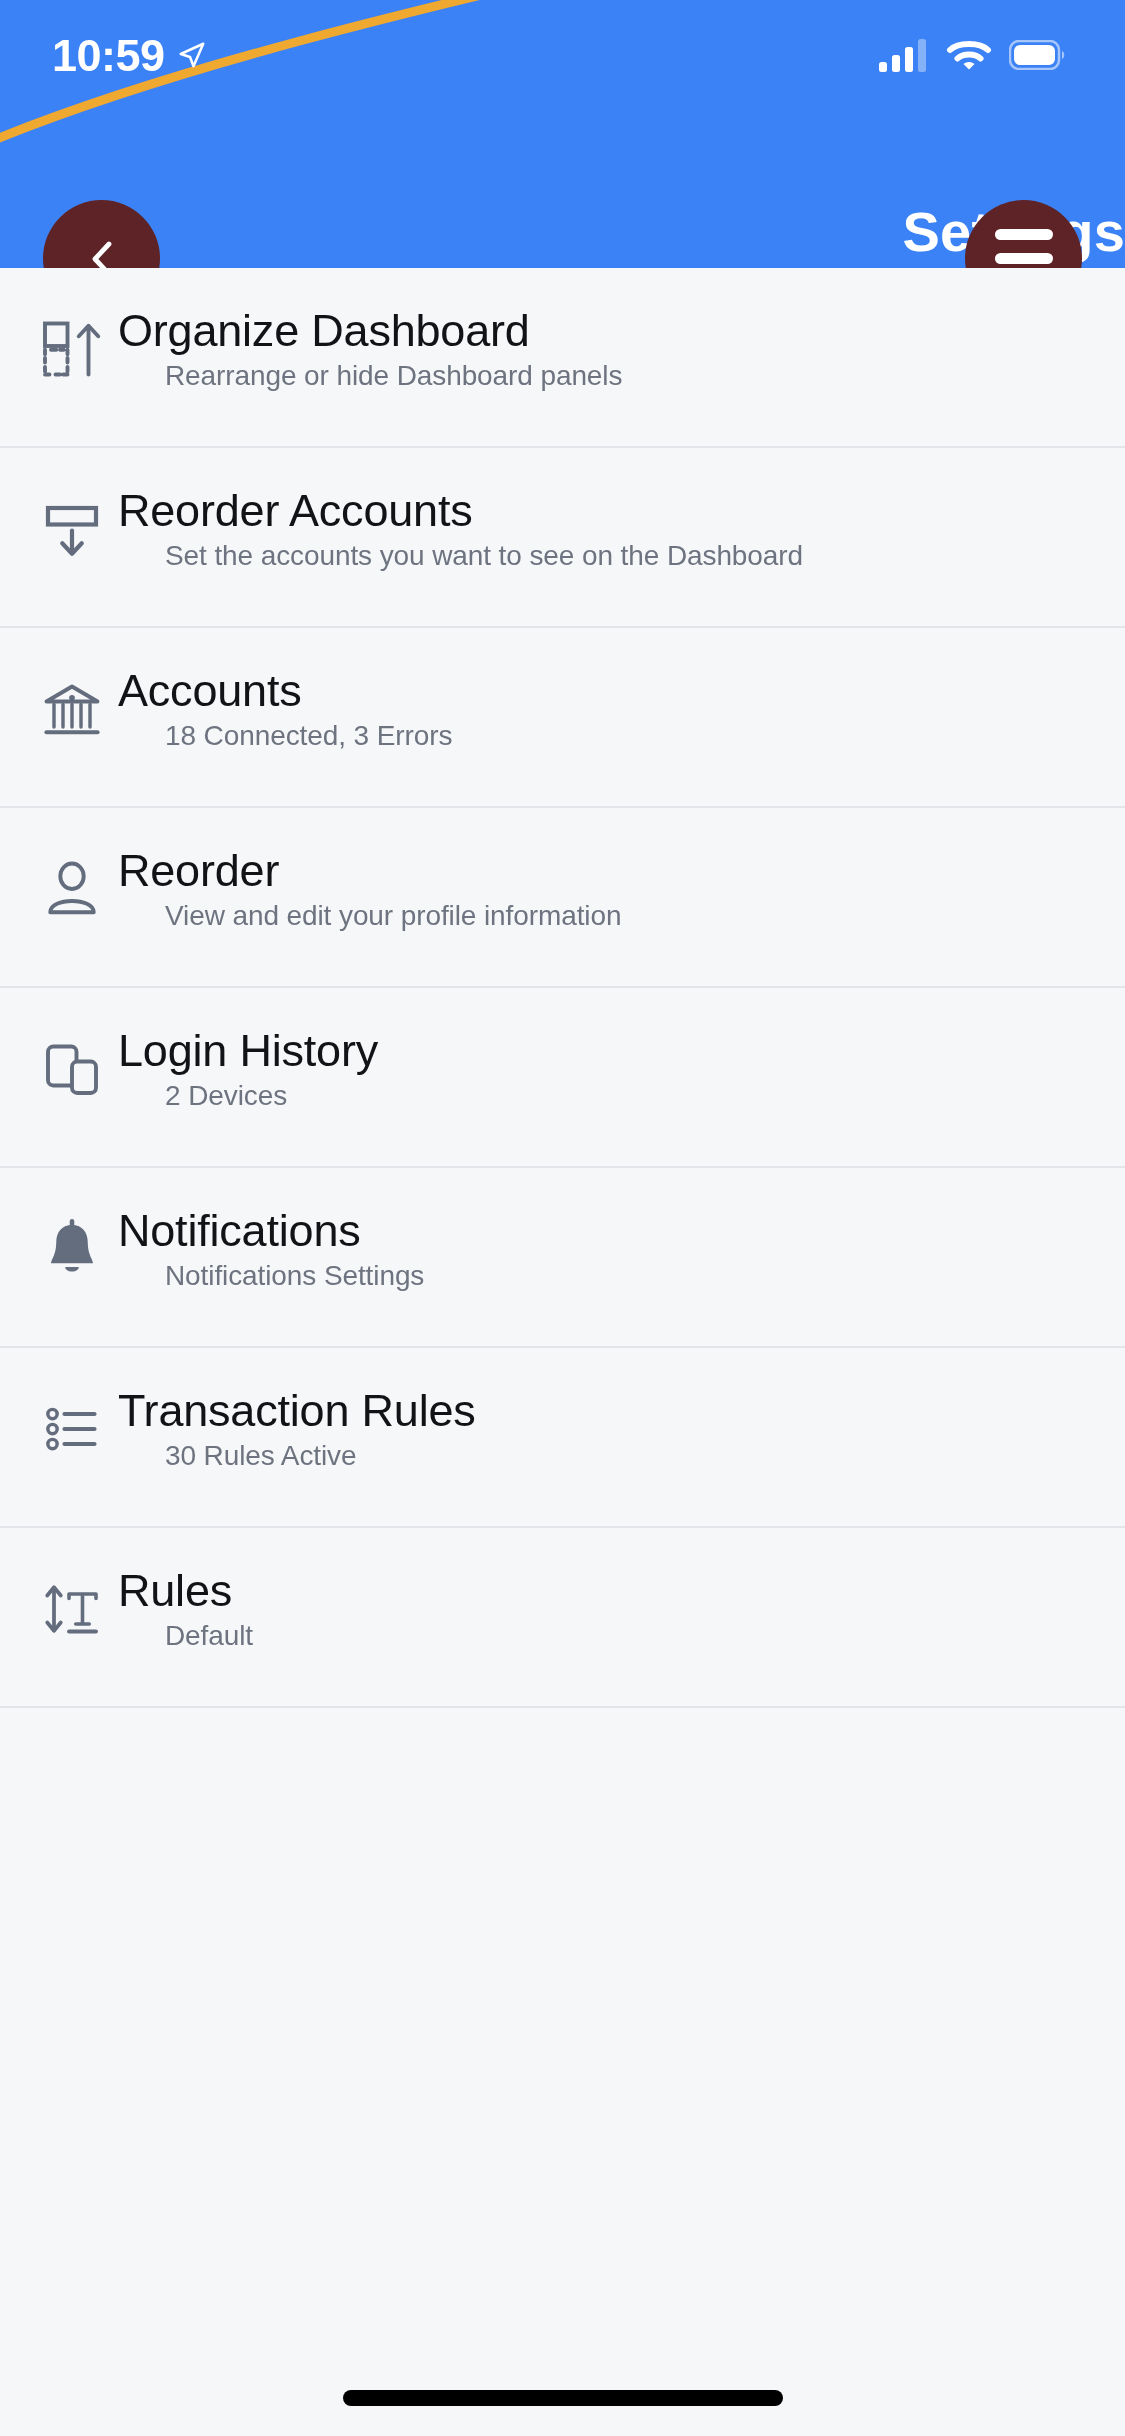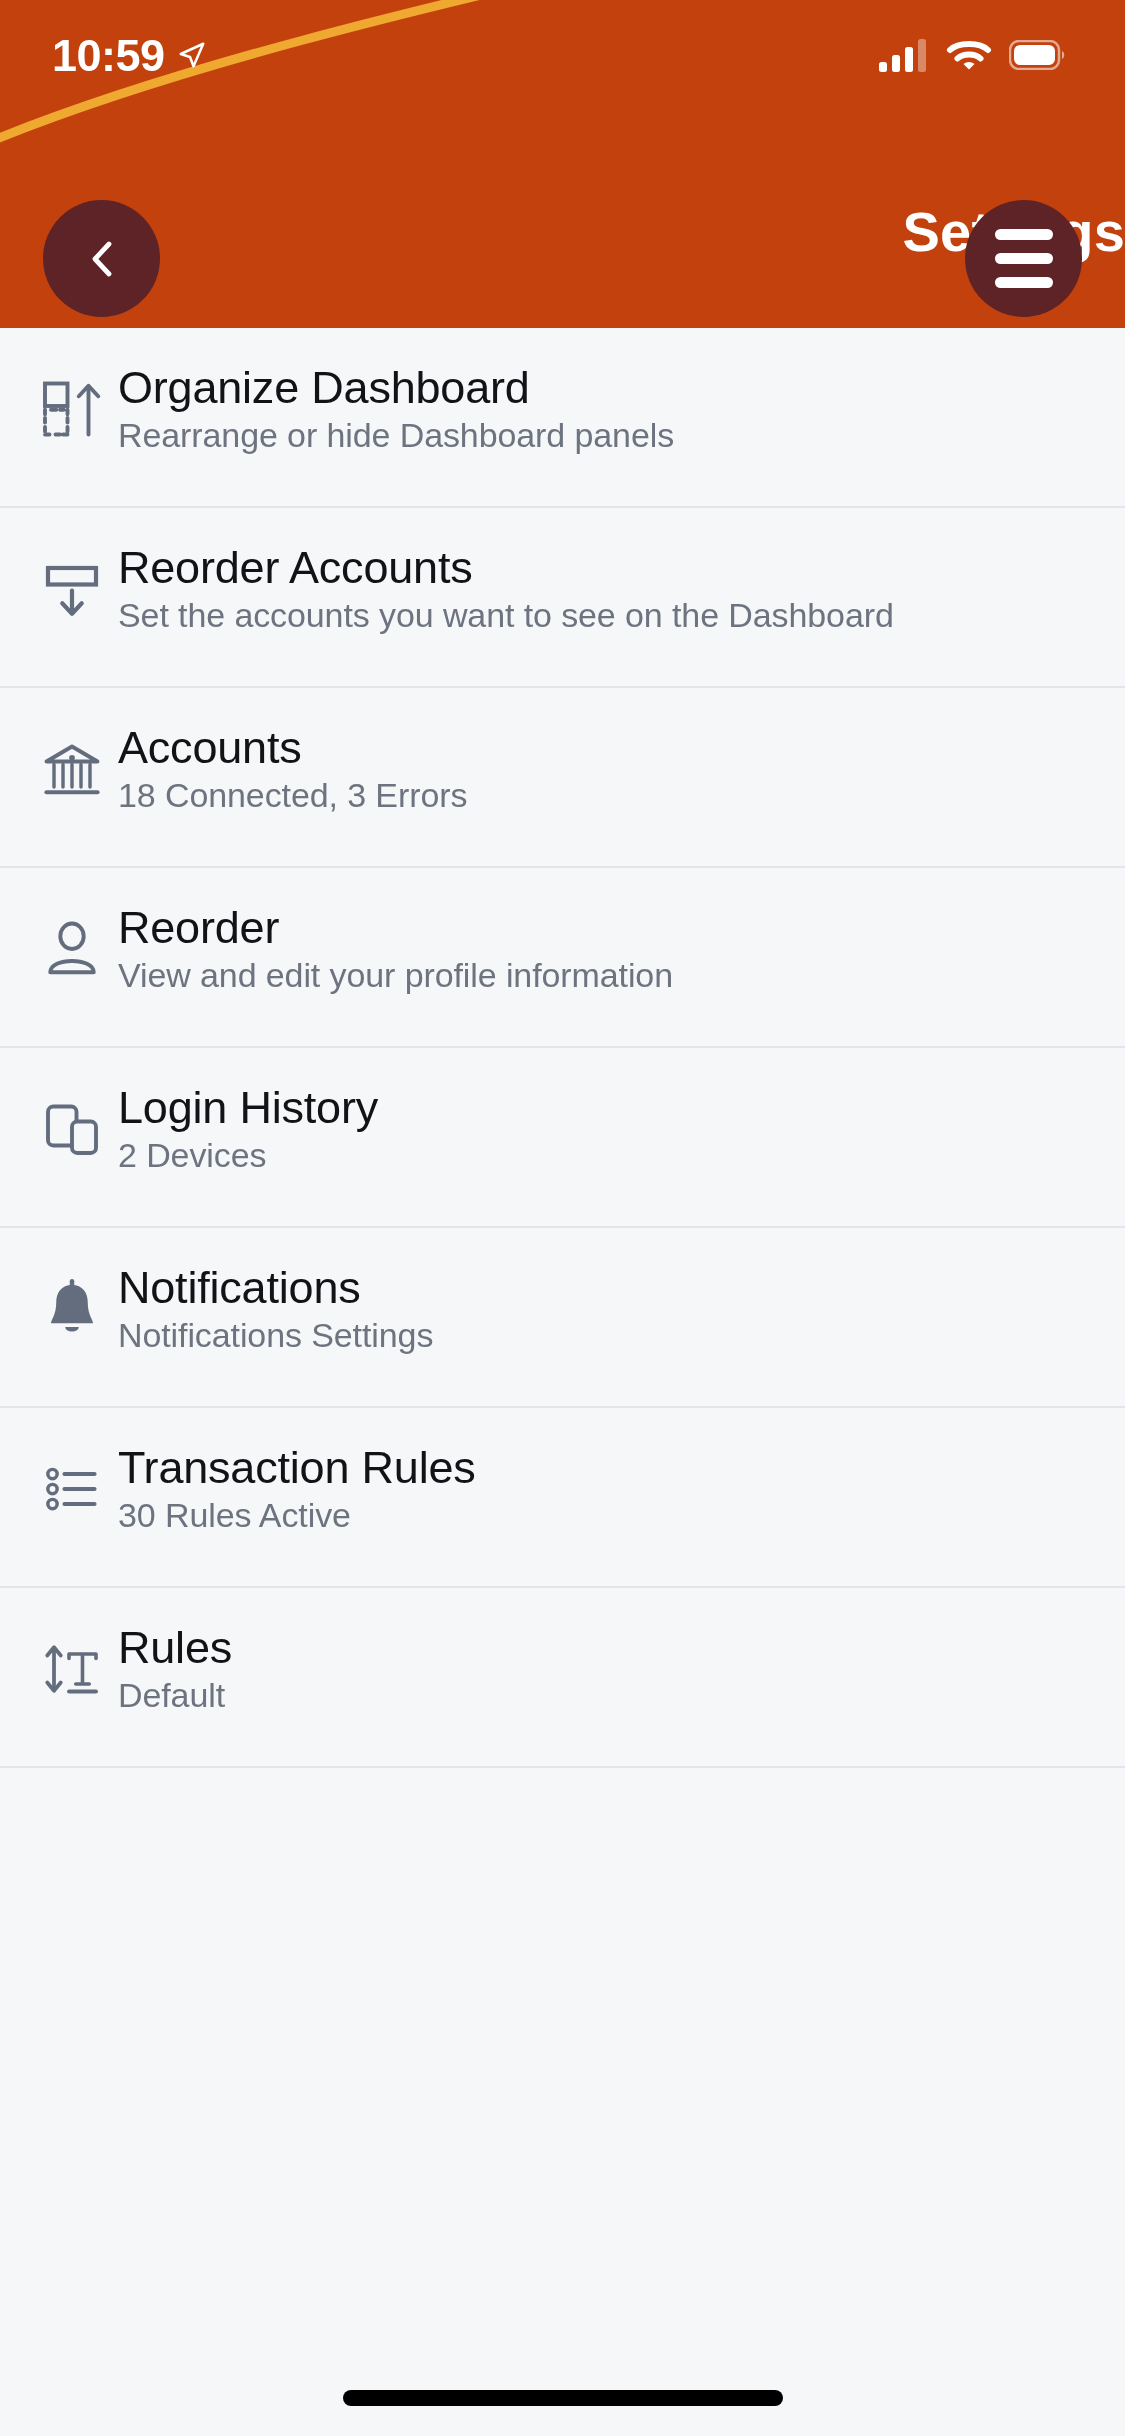--- a/index.html
+++ b/index.html
@@ -6,22 +6,22 @@
   html,body { width:1125px; height:2436px; }
   body {
     font-family:"Liberation Sans", sans-serif;
     background:#F6F7F9;
     overflow:hidden;
   }
   #screen { position:relative; width:1125px; height:2436px; background:#F6F7F9; }
 
   
   .header {
-    position:relative; width:1125px; height:328px;
-    background:#c2410c; overflow:hidden;
+    position:relative; width:1125px; height:268px;
+    background:#3b82f6; overflow:hidden;
   }
   .header-arc { position:absolute; inset:0; width:1125px; height:352px; }
 
   .statusbar {
     position:absolute; top:0; left:0; width:1125px; height:110px;
     display:flex; align-items:center; justify-content:space-between;
     padding:0 58px 0 52px; z-index:5;
   }
   .sb-left { display:flex; align-items:center; gap:12px; }
   .sb-time {
@@ -60,21 +60,21 @@
   }
   .row-icon {
     width:92px; min-width:92px; height:92px;
     display:flex; align-items:center; justify-content:center;
   }
   .row-text { display:flex; flex-direction:column; justify-content:center; gap:7px; }
   .row-title {
     font-size:45px; color:#111316; line-height:1.05; letter-spacing:-0.2px;
   }
   .row-sub {
-    font-size:34px; color:#6D7480; line-height:1.05; letter-spacing:-0.1px;
+    font-size:28px; color:#6D7480; line-height:1.05; letter-spacing:-0.1px;margin-left:47px;
   }
 
   
   .footer {
     width:1125px; padding-top:44px;
     display:flex; flex-direction:column; align-items:center; gap:10px;
     background:#F6F7F9;
   }
   .f-version { font-size:43px; color:#1B1D21; letter-spacing:-0.2px; }
   .f-build   { font-size:40px; color:#1B1D21; letter-spacing:-0.2px; }

